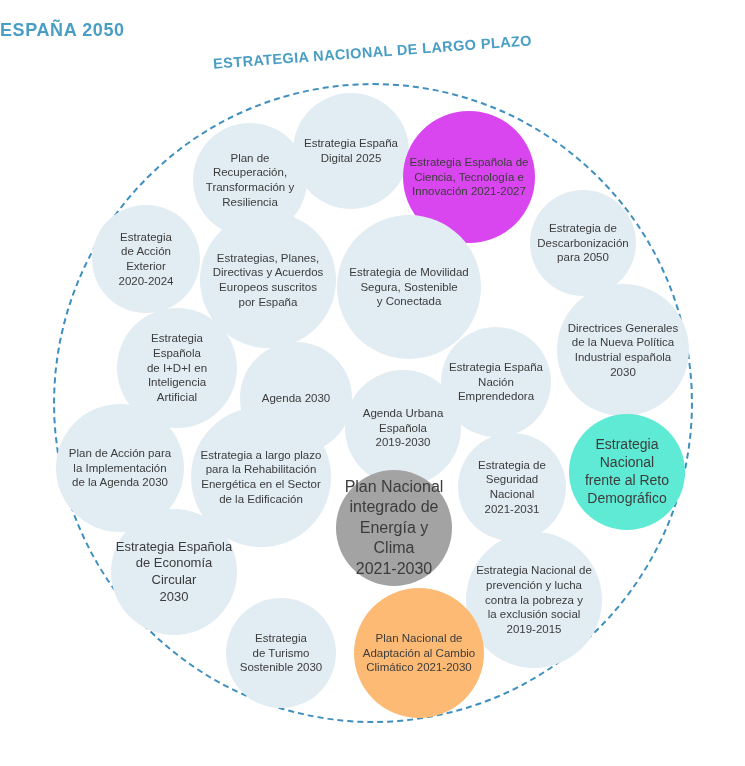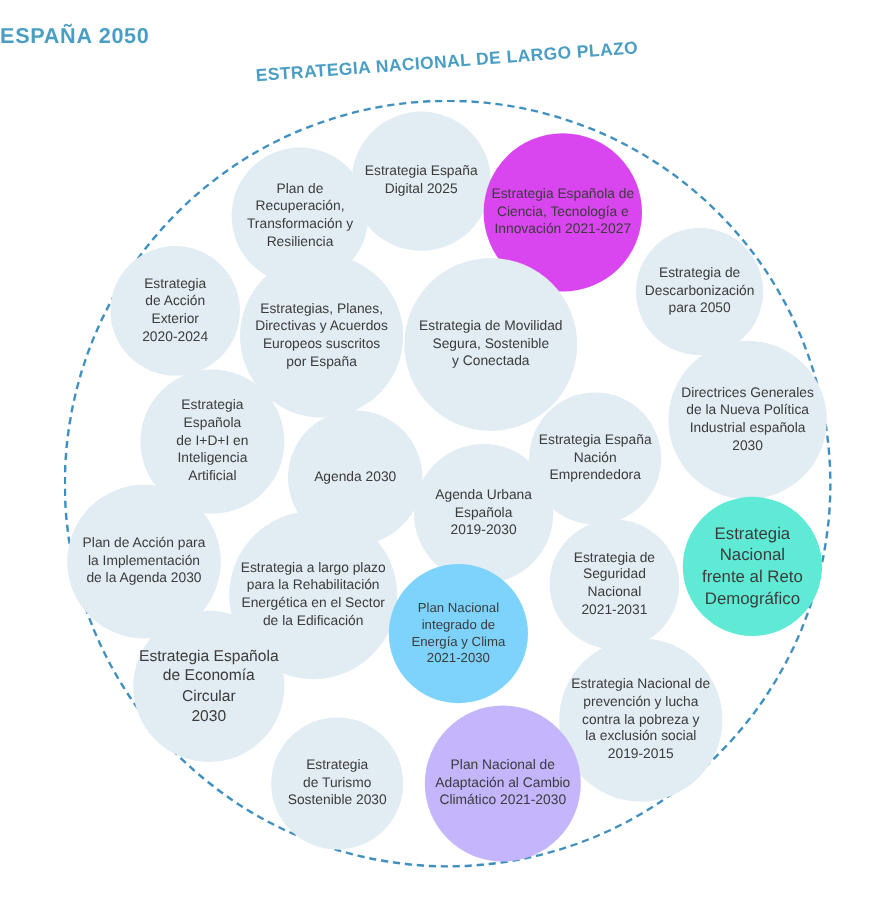--- a/index.html
+++ b/index.html
@@ -163,45 +163,45 @@
         <span>Plan de Acción para
 la Implementación
 de la Agenda 2030</span>
       </div>
       <div class="bubble" style="left: 458px; top: 433px; width: 108px; height: 108px; font-size: 11.5px; background: rgb(226, 236, 243); color: rgb(60, 60, 60);">
         <span>Estrategia de
 Seguridad
 Nacional
 2021-2031</span>
       </div>
-      <div class="bubble" style="left: 191px; top: 426px; width: 140px; height: 140px; font-size: 11.5px; background: rgb(226, 236, 243); color: rgb(60, 60, 60);">
+      <div class="bubble" style="left: 191px; top: 407px; width: 140px; height: 140px; font-size: 11.5px; background: rgb(226, 236, 243); color: rgb(60, 60, 60);">
         <span>Estrategia a largo plazo
 para la Rehabilitación
 Energética en el Sector
 de la Edificación</span>
       </div>
-      <div class="bubble" style="left: 324px; top: 470px; width: 116px; height: 116px; font-size: 11px; background: #7dd3fc; color: rgb(60, 60, 60);">
+      <div class="bubble" style="left: 336px; top: 470px; width: 116px; height: 116px; font-size: 16px; background: #a3a3a3; color: rgb(60, 60, 60);">
         <span>Plan Nacional
 integrado de
 Energía y Clima
 2021-2030</span>
       </div>
       <div class="bubble" style="left: 111px; top: 509px; width: 126px; height: 126px; font-size: 13px; background: rgb(226, 236, 243); color: rgb(60, 60, 60); justify-content: center;">
         <span>Estrategia Española
 de Economía Circular
 2030</span>
       </div>
       <div class="bubble" style="left: 466px; top: 532px; width: 136px; height: 136px; font-size: 11.5px; background: rgb(226, 236, 243); color: rgb(60, 60, 60);">
         <span>Estrategia Nacional de
 prevención y lucha
 contra la pobreza y
 la exclusión social
 2019-2015</span>
       </div>
-      <div class="bubble" style="left: 354px; top: 588px; width: 130px; height: 130px; font-size: 11.5px; background: #c4b5fd; color: rgb(60, 60, 60);">
+      <div class="bubble" style="left: 354px; top: 588px; width: 130px; height: 130px; font-size: 11.5px; background: #fdba74; color: rgb(60, 60, 60);">
         <span>Plan Nacional de
 Adaptación al Cambio
 Climático 2021-2030</span>
       </div>
       <div class="bubble" style="left: 226px; top: 598px; width: 110px; height: 110px; font-size: 11.5px; background: rgb(226, 236, 243); color: rgb(60, 60, 60);">
         <span>Estrategia
 de Turismo
 Sostenible 2030</span>
       </div>
     </div>

